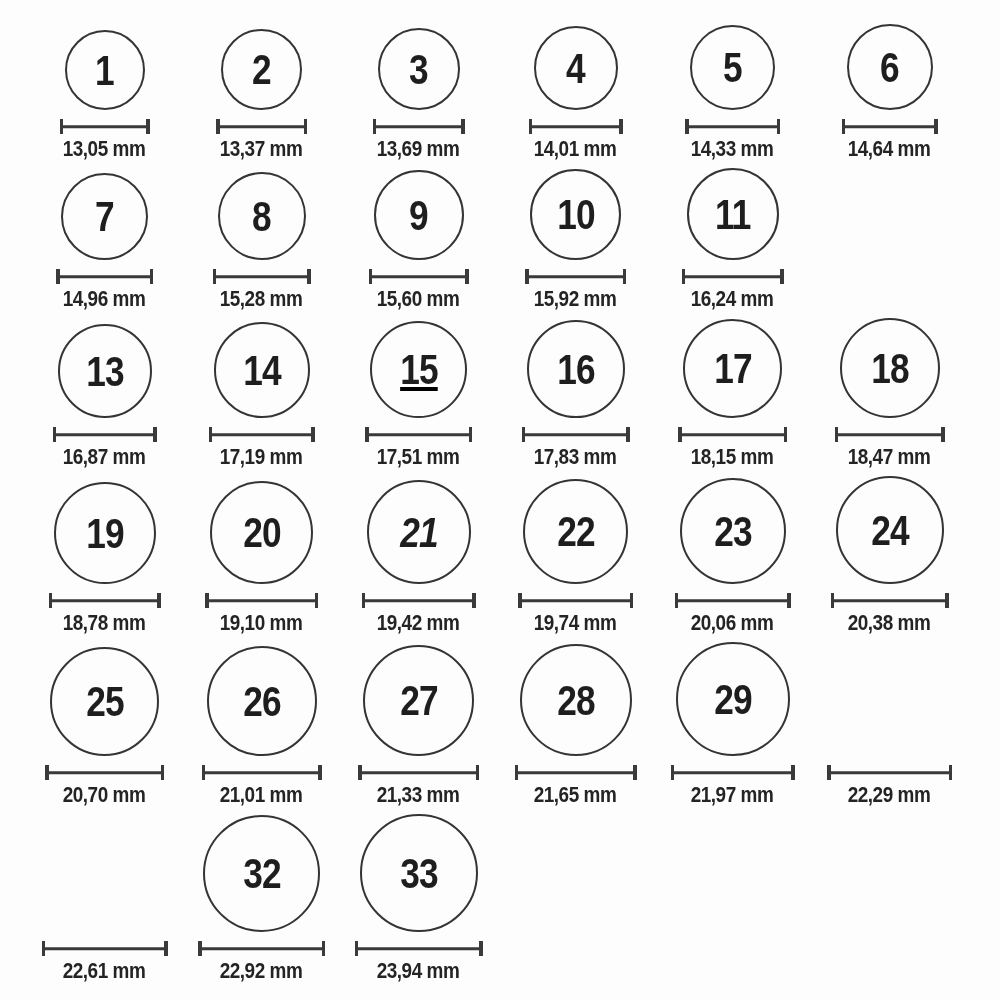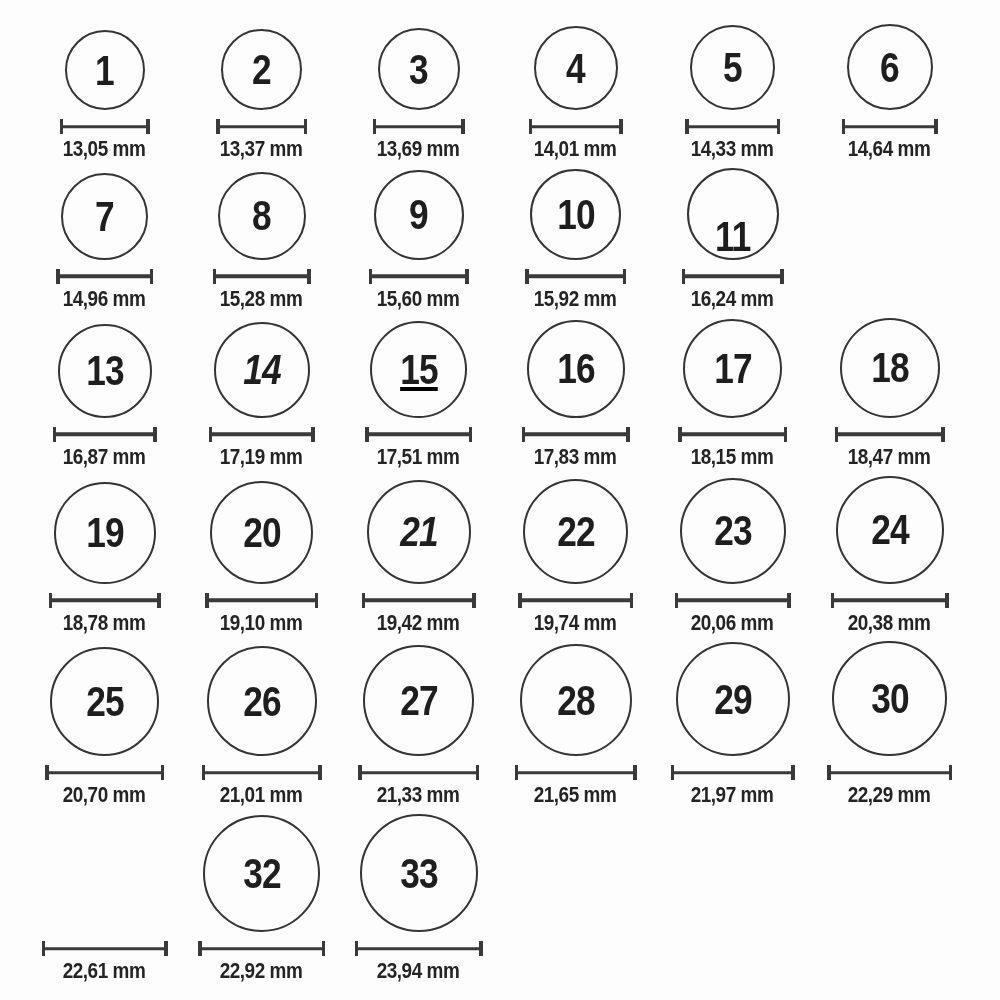--- a/index.html
+++ b/index.html
@@ -184,21 +184,21 @@
     <div class="circle" style="width: 91px; height: 91px;">
       <span class="num">10</span>
     </div>
     <div class="measure" style="width: 101px;">
       <div class="mline"></div>
     </div>
     <span class="label">15,92 mm</span>
   </div>
 
   <div class="cell">
-    <div class="circle" style="width: 92px; height: 92px; align-items: flex-end;">
+    <div class="circle" style="width: 92px; height: 92px;">
       <span class="num">11</span>
     </div>
     <div class="measure" style="width: 102px;">
       <div class="mline"></div>
     </div>
     <span class="label">16,24 mm</span>
   </div>
 
 </div>
     <div class="row">
@@ -206,21 +206,21 @@
     <div class="circle" style="width: 94px; height: 94px;">
       <span class="num">13</span>
     </div>
     <div class="measure" style="width: 104px;">
       <div class="mline"></div>
     </div>
     <span class="label">16,87 mm</span>
   </div>
 
   <div class="cell">
-    <div class="circle" style="width: 96px; height: 96px; font-style: italic;">
+    <div class="circle" style="width: 96px; height: 96px;">
       <span class="num">14</span>
     </div>
     <div class="measure" style="width: 106px;">
       <div class="mline"></div>
     </div>
     <span class="label">17,19 mm</span>
   </div>
 
   <div class="cell">
     <div class="circle" style="width: 97px; height: 97px; text-decoration: underline;">
@@ -368,23 +368,20 @@
     <div class="circle" style="width: 114px; height: 114px; text-align: center;">
       <span class="num">29</span>
     </div>
     <div class="measure" style="width: 124px;">
       <div class="mline"></div>
     </div>
     <span class="label">21,97 mm</span>
   </div>
 
   <div class="cell">
-    <div class="circle" style="width: 115px; height: 115px;">
-      <span class="num">30</span>
-    </div>
     <div class="measure" style="width: 125px;">
       <div class="mline"></div>
     </div>
     <span class="label">22,29 mm</span>
   </div>
 </div>
     <div class="row">
   <div class="cell">
     <div class="measure" style="width: 126px;">
       <div class="mline"></div>

